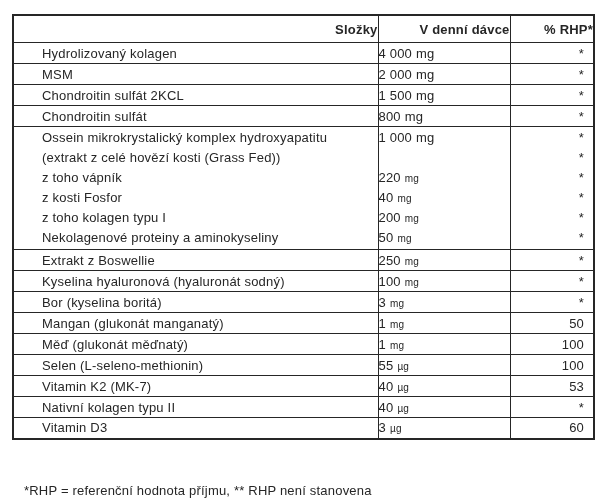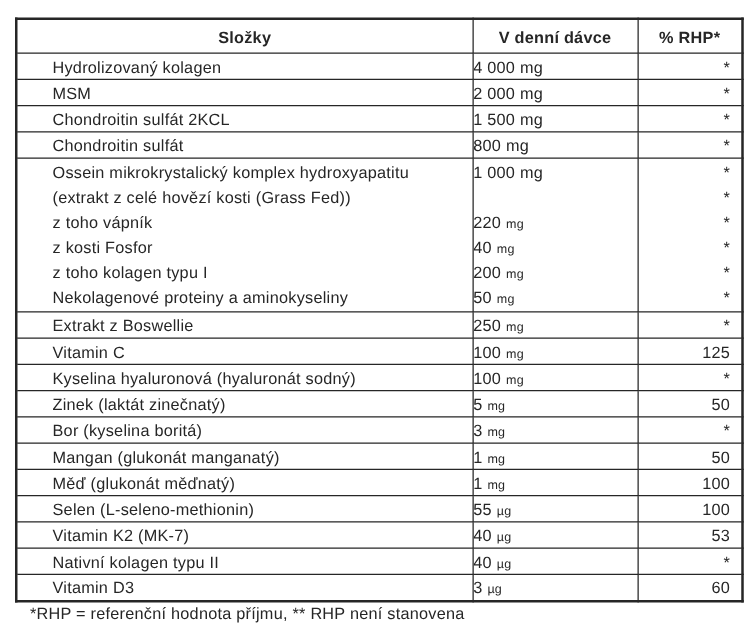--- a/index.html
+++ b/index.html
@@ -23,21 +23,21 @@
   .facts col.c3 { width: 84px; }
   .facts th, .facts td {
     border: 1.5px solid #262626;
     font-size: 13px;
     letter-spacing: 0.2px;
     white-space: nowrap;
     overflow: hidden;
     padding: 0;
     vertical-align: middle;
   }
-  .facts th { font-weight: bold; height: 26px; text-align: center; }
+  .facts th { font-weight: bold; height: 26px; text-align: right; }
   tr.r { height: 21px; }
   td.c1 { padding-left: 28px; text-align: left; }
   td.c2 { padding-right: 8px;  text-align: left; }
   td.c3 { padding-right: 9px;  text-align: right; }
   tr.block td { height: 121px; vertical-align: top; padding-top: 1px; margin-left: 14px; }
   .block .ln { height: 20px; line-height: 20px; }
   .unit { margin-left: 4px; }
   .unit.sm { font-size: 10px; }
   .footnote {
     position: absolute; left: 24px; top: 483px;
@@ -108,33 +108,23 @@
         <div class="ln">*</div>
       </td>
     </tr>
 
     <tr class="r">
       <td class="c1">Extrakt z Boswellie</td>
       <td class="c2"><span>250</span><span class="unit sm">mg</span></td>
       <td class="c3">*</td>
     </tr>
     <tr class="r">
-      <td class="c1">Vitamin C</td>
-      <td class="c2"><span>100</span><span class="unit sm">mg</span></td>
-      <td class="c3">125</td>
-    </tr>
-    <tr class="r">
       <td class="c1">Kyselina hyaluronová (hyaluronát sodný)</td>
       <td class="c2"><span>100</span><span class="unit sm">mg</span></td>
       <td class="c3">*</td>
-    </tr>
-    <tr class="r">
-      <td class="c1">Zinek (laktát zinečnatý)</td>
-      <td class="c2"><span>5</span><span class="unit sm">mg</span></td>
-      <td class="c3">50</td>
     </tr>
     <tr class="r">
       <td class="c1">Bor (kyselina boritá)</td>
       <td class="c2"><span>3</span><span class="unit sm">mg</span></td>
       <td class="c3">*</td>
     </tr>
     <tr class="r">
       <td class="c1">Mangan (glukonát manganatý)</td>
       <td class="c2"><span>1</span><span class="unit sm">mg</span></td>
       <td class="c3">50</td>

